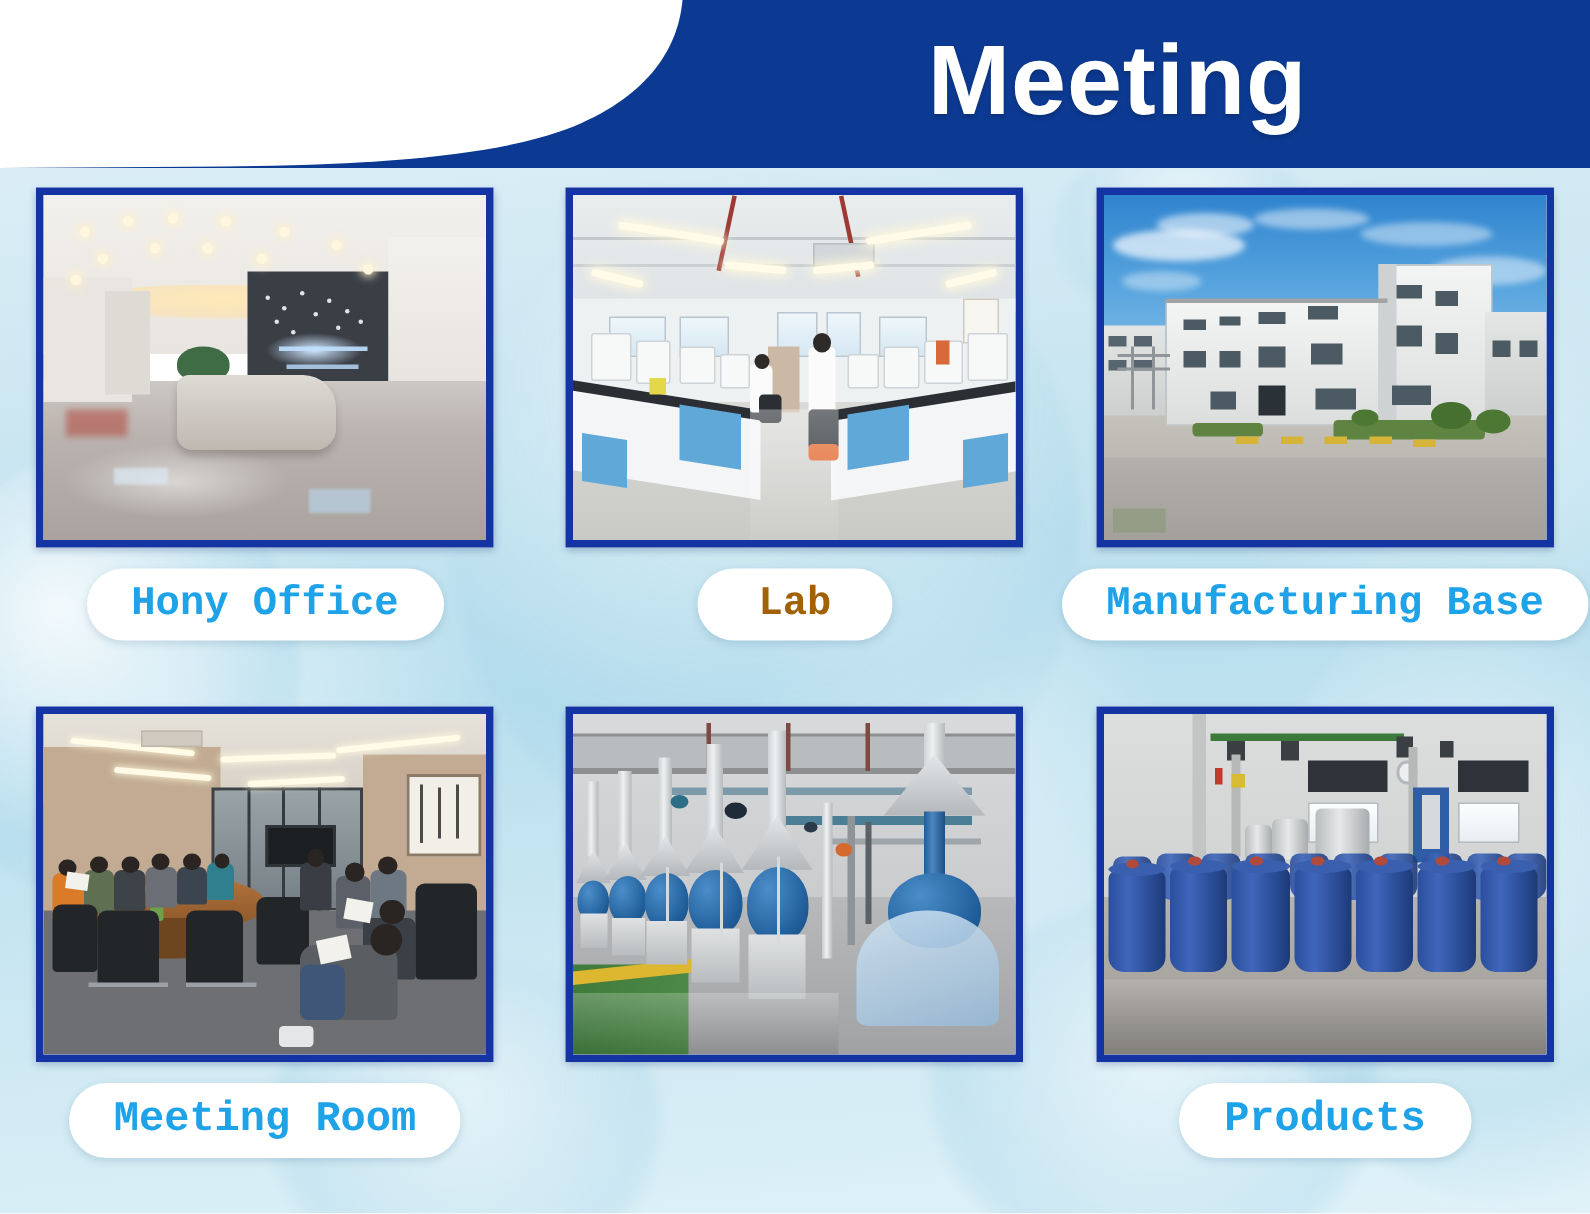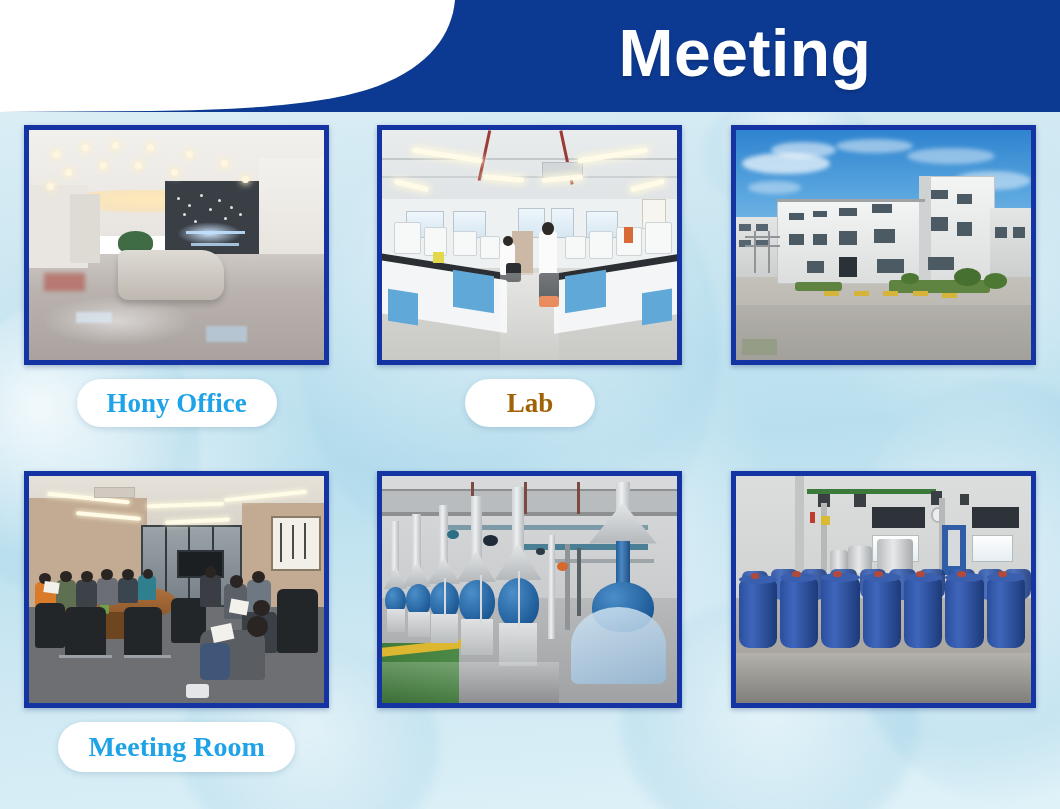--- a/index.html
+++ b/index.html
@@ -79,21 +79,21 @@
     background:#ffffff;
     border-radius:40px;
     height:48px; min-width:130px;
     display:flex; align-items:center; justify-content:center;
     padding:0 30px;
     box-shadow:0 2px 6px rgba(40,90,130,.18);
   }
   .r2 .pill{ margin-top:14px; height:50px; }
   .pill span{
     color:#1EA2E8; font-size:27px; font-weight:bold; white-space:nowrap;
-    font-family:Liberation Serif, serif;
+    font-family:Liberation Mono, monospace;
   }
   .r2 .pill span{ font-size:28px; }
 
   
   .abs{ position:absolute; }
 
   
   .of-ceil{ left:0; top:0; right:0; height:46%; background:linear-gradient(180deg,#f2f0ed,#e8e5e0); }
   .of-cove{ left:8%; top:26%; width:66%; height:10%; border-radius:50%/60%;
             background:radial-gradient(ellipse at 50% 40%, #ffe9b8, #f6e3c0 60%, rgba(246,227,192,0) 75%); }
@@ -387,20 +387,23 @@
           <div class="abs mb-curb" style="left:30%;top:70%;width:5%;height:2%;"></div>
           <div class="abs mb-curb" style="left:40%;top:70%;width:5%;height:2%;"></div>
           <div class="abs mb-curb" style="left:50%;top:70%;width:5%;height:2%;"></div>
           <div class="abs mb-curb" style="left:60%;top:70%;width:5%;height:2%;"></div>
           <div class="abs mb-curb" style="left:70%;top:71%;width:5%;height:2%;"></div>
 
           <div class="abs" style="left:0;bottom:0;width:100%;height:24%;background:linear-gradient(180deg,rgba(160,158,152,.35),rgba(150,148,142,.5));"></div>
           <div class="abs" style="left:2%;bottom:2%;width:12%;height:7%;background:#8d9a7c;opacity:.7;"></div>
         </div>
       </div>
+      <div class="pill">
+        <span style="color: rgb(30, 162, 232);">Manufacturing Base</span>
+      </div>
     </div>
 
     <div class="cell r2">
       <div class="frame" style="border-color: rgb(20, 52, 164);">
         <div class="pic">
           <div class="abs mr-ceil"></div>
           <div class="abs mr-wallL"></div>
           <div class="abs mr-wallR"></div>
           <div class="abs mr-glass"></div>
           <div class="abs mr-floor"></div>
@@ -604,16 +607,19 @@
           <div class="abs pr-cap" style="left:19%;top:42%;width:3%;height:2.5%;"></div>
           <div class="abs pr-cap" style="left:33%;top:42%;width:3%;height:2.5%;"></div>
           <div class="abs pr-cap" style="left:47%;top:42%;width:3%;height:2.5%;"></div>
           <div class="abs pr-cap" style="left:61%;top:42%;width:3%;height:2.5%;"></div>
           <div class="abs pr-cap" style="left:75%;top:42%;width:3%;height:2.5%;"></div>
           <div class="abs pr-cap" style="left:89%;top:42%;width:3%;height:2.5%;"></div>
 
           <div class="abs" style="left:0;bottom:0;width:100%;height:22%;background:linear-gradient(180deg,rgba(255,255,255,.12),rgba(0,0,0,.18));"></div>
         </div>
       </div>
+      <div class="pill">
+        <span style="color: rgb(30, 162, 232);">Products</span>
+      </div>
     </div>
 
   </div>
 </div>
 
 </body></html>

